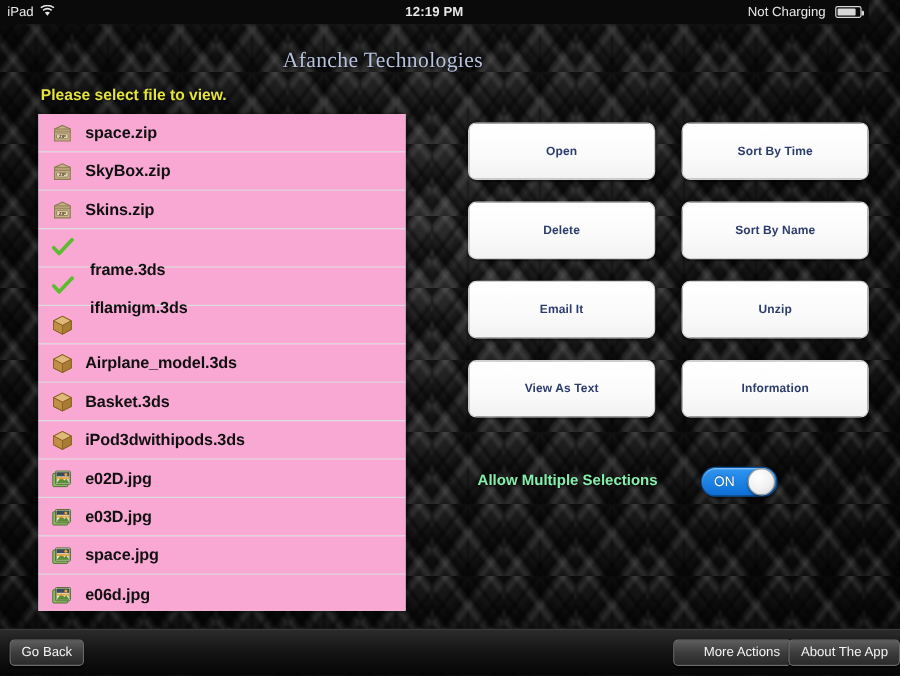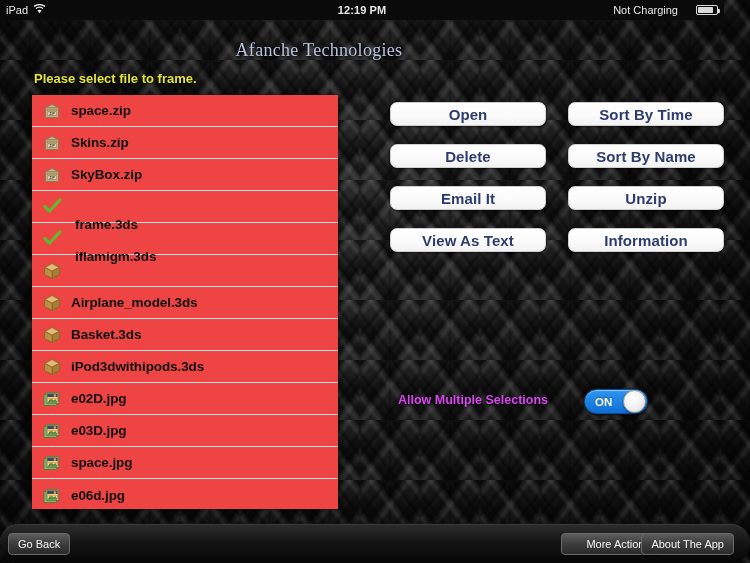--- a/index.html
+++ b/index.html
@@ -106,21 +106,21 @@
   }
   .sb-center {
     flex: 1;
     text-align: center;
     font-weight: bold;
     letter-spacing: 0.1px;
   }
   .sb-right {
     display: flex;
     align-items: center;
-    gap: 18px;
+    gap: 8px;
     padding-right: 6px;
     min-width: 150px;
     justify-content: flex-end;
   }
   .wifi-icon { display: block; }
   .batt {
     width: 22px; height: 10px;
     border: 1px solid #d8d8d8;
     border-radius: 2px;
     position: relative;
@@ -180,21 +180,21 @@
     z-index: 10;
     box-shadow: 0 0 4px rgba(0,0,0,0.6);
   }
   .row {
     height: 32px;
     box-sizing: border-box;
     display: flex;
     align-items: center;
     padding-left: 7px;
     border-bottom: 1px solid #dcdcdc;
-    background: #ef4444;
+    background: #f9a8d4;
   }
   .row:last-child { border-bottom: none; }
   .row .fname {
     font-size: 13.5px;
     font-weight: bold;
     color: #101010;
     letter-spacing: -0.1px;
     white-space: nowrap;
     overflow: hidden;
   }
@@ -217,50 +217,50 @@
     width: 334px;
     z-index: 10;
   }
   .btn-row {
     display: flex;
     gap: 22px;
     margin-bottom: 18px;
   }
   .abtn {
     width: 156px;
-    height: 24px;
+    height: 48px;
     border-radius: 7px;
     background: linear-gradient(#ffffff, #fbfbfb 55%, #f2f2f2);
     border: 1px solid #cfcfcf;
     box-sizing: border-box;
     display: flex;
     align-items: center;
     justify-content: center;
-    font-size: 15px;
+    font-size: 10px;
     font-weight: bold;
     color: #2c3c6e;
     box-shadow: 0 1px 2px rgba(0,0,0,0.55);
     cursor: pointer;
     letter-spacing: 0.1px;
   }
 
   
   .toggle-row {
     position: absolute;
     top: 393px;
     left: 398px;
     width: 250px;
     display: flex;
     align-items: center;
     z-index: 10;
   }
   .toggle-label {
     font-size: 12.5px;
     font-weight: bold;
-    color: #d946ef;
+    color: #86efac;
     text-shadow: 0 1px 2px rgba(0,0,0,0.9);
     text-align: right;
   }
   .switch {
     position: absolute;
     left: 186px;
     top: -4px;
     width: 64px;
     height: 25px;
     border-radius: 13px;
@@ -268,21 +268,21 @@
     border: 1px solid #0a4f99;
     box-sizing: border-box;
     display: flex;
     align-items: center;
     cursor: pointer;
     box-shadow: inset 0 1px 1px rgba(255,255,255,0.45), 0 1px 2px rgba(0,0,0,0.7);
   }
   .switch .sw-text {
     color: #ffffff;
     font-size: 11.5px;
-    font-weight: bold;
+    font-weight: normal;
     margin-left: 10px;
     text-shadow: 0 -1px 1px rgba(0,0,0,0.35);
   }
   .switch .knob {
     position: absolute;
     right: 1px;
     top: 0px;
     width: 23px;
     height: 23px;
     border-radius: 50%;
@@ -295,42 +295,41 @@
   
   .toolbar {
     position: absolute;
     left: 0;
     bottom: 0;
     width: 750px;
     height: 38px;
     background: linear-gradient(#2b2b2b, #151515 45%, #050505);
     border-top: 1px solid #3a3a3a;
     z-index: 30;
-    border-radius: 19px;
   }
   .tbtn {
     position: absolute;
     top: 8px;
     height: 22px;
     padding: 0 9px;
     border-radius: 4px;
     background: linear-gradient(#5d5d5d, #3c3c3c 50%, #2a2a2a);
     border: 1px solid #6a6a6a;
     box-sizing: border-box;
     display: flex;
     align-items: center;
     justify-content: center;
     color: #f4f4f4;
     font-size: 11px;
     cursor: pointer;
     box-shadow: 0 1px 1px rgba(0,0,0,0.6);
   }
   .tbtn.left { left: 8px; }
   .tbtn.more { right: 90px; padding-left: 24px; }
-  .tbtn.about { right: 16px; }
+  .tbtn.about { right: 0; }
 </style>
 </head>
 <body>
 
 <div id="app">
 
   <div class="plate"></div>
 
   <div class="statusbar">
     <div class="sb-left">
@@ -346,21 +345,21 @@
     <div class="sb-center">12:19 PM</div>
     <div class="sb-right">
       <span>Not Charging</span>
       <span class="batt">
           <i></i>
         </span>
     </div>
   </div>
 
   <div class="app-title">Afanche Technologies</div>
-  <div class="prompt">Please select file to frame.</div>
+  <div class="prompt">Please select file to view.</div>
 
   <div class="filelist" id="filelist">
       <div class="row">
         <span class="icon-wrap">
           <svg width="18" height="18" viewBox="0 0 18 18">
             <path d="M2.5 5.5 L9 2.5 L15.5 5.5 L15.5 15.5 L2.5 15.5 Z" fill="#c9b48a" stroke="#8d7a53" stroke-width="1"></path>
             <path d="M2.5 5.5 L15.5 5.5 L15.5 8 L2.5 8 Z" fill="#b9a277" stroke="#8d7a53" stroke-width="0.7"></path>
             <rect x="4.2" y="9.6" width="9.6" height="4" rx="0.6" fill="#e2d4b4" stroke="#8d7a53" stroke-width="0.7"></rect>
             <text x="9" y="12.9" font-size="3.6" font-family="Liberation Sans, sans-serif" font-weight="bold" fill="#4a3c20" text-anchor="middle">ZIP</text>
           </svg>
@@ -369,32 +368,32 @@
       </div>
       <div class="row">
         <span class="icon-wrap">
           <svg width="18" height="18" viewBox="0 0 18 18">
             <path d="M2.5 5.5 L9 2.5 L15.5 5.5 L15.5 15.5 L2.5 15.5 Z" fill="#c9b48a" stroke="#8d7a53" stroke-width="1"></path>
             <path d="M2.5 5.5 L15.5 5.5 L15.5 8 L2.5 8 Z" fill="#b9a277" stroke="#8d7a53" stroke-width="0.7"></path>
             <rect x="4.2" y="9.6" width="9.6" height="4" rx="0.6" fill="#e2d4b4" stroke="#8d7a53" stroke-width="0.7"></rect>
             <text x="9" y="12.9" font-size="3.6" font-family="Liberation Sans, sans-serif" font-weight="bold" fill="#4a3c20" text-anchor="middle">ZIP</text>
           </svg>
         </span>
-        <span class="fname">Skins.zip</span>
+        <span class="fname">SkyBox.zip</span>
       </div>
       <div class="row">
         <span class="icon-wrap">
           <svg width="18" height="18" viewBox="0 0 18 18">
             <path d="M2.5 5.5 L9 2.5 L15.5 5.5 L15.5 15.5 L2.5 15.5 Z" fill="#c9b48a" stroke="#8d7a53" stroke-width="1"></path>
             <path d="M2.5 5.5 L15.5 5.5 L15.5 8 L2.5 8 Z" fill="#b9a277" stroke="#8d7a53" stroke-width="0.7"></path>
             <rect x="4.2" y="9.6" width="9.6" height="4" rx="0.6" fill="#e2d4b4" stroke="#8d7a53" stroke-width="0.7"></rect>
             <text x="9" y="12.9" font-size="3.6" font-family="Liberation Sans, sans-serif" font-weight="bold" fill="#4a3c20" text-anchor="middle">ZIP</text>
           </svg>
         </span>
-        <span class="fname">SkyBox.zip</span>
+        <span class="fname">Skins.zip</span>
       </div>
       <div class="row sel">
         <span class="icon-wrap">
           <svg width="19" height="17" viewBox="0 0 19 17">
             <path d="M1.8 8.4 L6.3 13.2 L17.0 1.8" stroke="#5bbd2e" stroke-width="3.1" fill="none" stroke-linecap="round" stroke-linejoin="round"></path>
           </svg>
         </span>
         <span class="fname">frame.3ds</span>
       </div>
       <div class="row sel">

